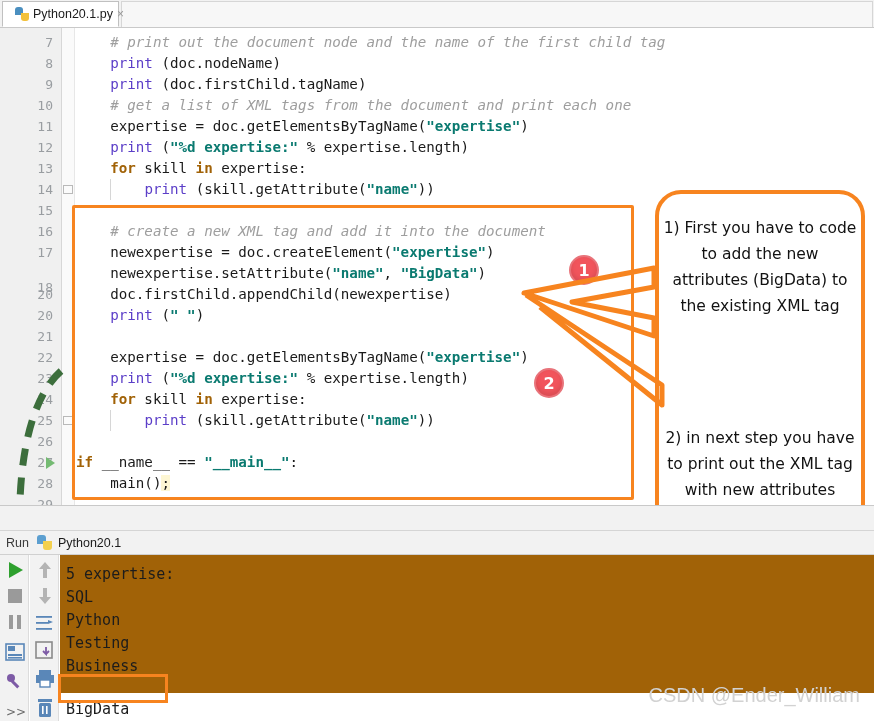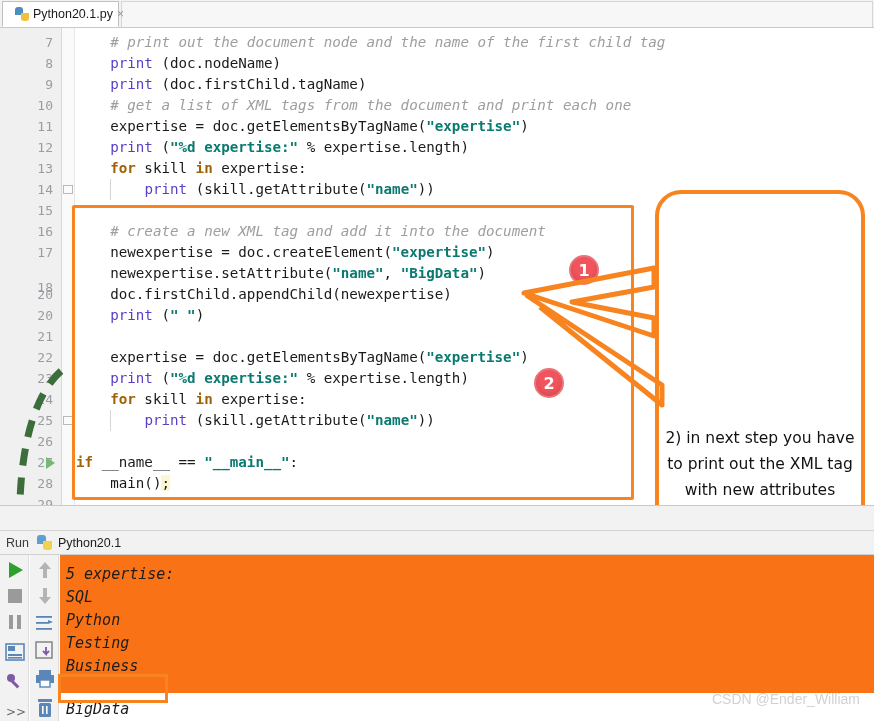--- a/index.html
+++ b/index.html
@@ -76,26 +76,26 @@
   .runhdr .cfg{font-size:12.5px;color:#1b1b1b;}
   .runhdr .pyicon{width:15px;height:15px;position:relative;margin-right:6px;}
   .runhdr .pyicon .b1{position:absolute;left:0;top:0;width:9px;height:9px;background:#5c9fd0;border-radius:3px 3px 0 0;}
   .runhdr .pyicon .b2{position:absolute;right:0;bottom:0;width:9px;height:9px;background:#f3d04e;border-radius:0 0 3px 3px;}
 
   .toolA{position:absolute;left:0;top:50px;width:29px;height:171px;background:#f2f2f2;
          border-right:1px solid #dcdcdc;box-sizing:border-box;}
   .toolB{position:absolute;left:30px;top:50px;width:29px;height:171px;background:#f2f2f2;
          border-right:1px solid #dcdcdc;box-sizing:border-box;}
   .tbtn{position:absolute;left:3px;width:24px;height:24px;}
-  .outarea{position:absolute;left:60px;top:50px;right:0;bottom:0;background:#f97316;font-style:italic;}
+  .outarea{position:absolute;left:60px;top:50px;right:0;bottom:0;background:#a16207;}
   .outline{position:absolute;left:6px;white-space:pre;font-family:"DejaVu Sans Mono",monospace;
            font-size:15px;line-height:23px;color:#1c1c1c;}
   .bigdatabox{position:absolute;border:3px solid #f7841f;box-sizing:border-box;}
 
-  .watermark{position:absolute;right:14px;bottom:14px;font-size:14px;color:#d2d2d2;
+  .watermark{position:absolute;right:14px;bottom:14px;font-size:20px;color:#d2d2d2;
              font-family:"Liberation Sans",sans-serif;}
   svg.overlay{position:absolute;left:0;top:0;width:874px;height:721px;pointer-events:none;}
 </style>
 </head>
 <body>
 
 <div id="app">
 
   <div class="tabbar">
     <div class="tabrest"></div>
@@ -168,20 +168,21 @@
         <div class="indentline" style="left: 34.2px; top: 382px; height: 21px;"></div>
       </div>
   </div>
 
   <div class="obox" style="left:72px;top:205px;width:562px;height:295px;"></div>
 
   <div class="badge" style="left:569px;top:255px;">1</div>
   <div class="badge" style="left:534px;top:368px;">2</div>
 
   <div class="callout" style="left:655px;top:190px;width:210px;height:475px;"></div>
+  <div class="callout-text" style="left:663px;top:215px;width:194px;">1) First you have to code to add the new attributes (BigData) to the existing XML tag</div>
   <div class="callout-text" style="left:663px;top:425px;width:194px;">2) in next step you have to print out the XML tag with new attributes appended with existing XML tag</div>
 
   <svg class="overlay" viewBox="0 0 874 721">
 
     <polygon points="524,293 654,268 654,287 572,302 654,318 654,336" fill="none" stroke="#f7841f" stroke-width="5" stroke-linejoin="round"></polygon>
 
     <polygon points="524,293 660,390 660,410 578,330 654,318 654,336" fill="none" stroke="#f7841f" stroke-width="5" stroke-linejoin="round" opacity="0"></polygon>
     <path d="M526,295 L662,385 L662,405 L540,307" fill="none" stroke="#f7841f" stroke-width="5" stroke-linejoin="round"></path>
 
     <path d="M61,371 C28,400 18,470 20,530 C22,580 35,615 52,640" fill="none" stroke="#3c6e3c" stroke-width="7" stroke-dasharray="17 12" stroke-linecap="butt"></path>

